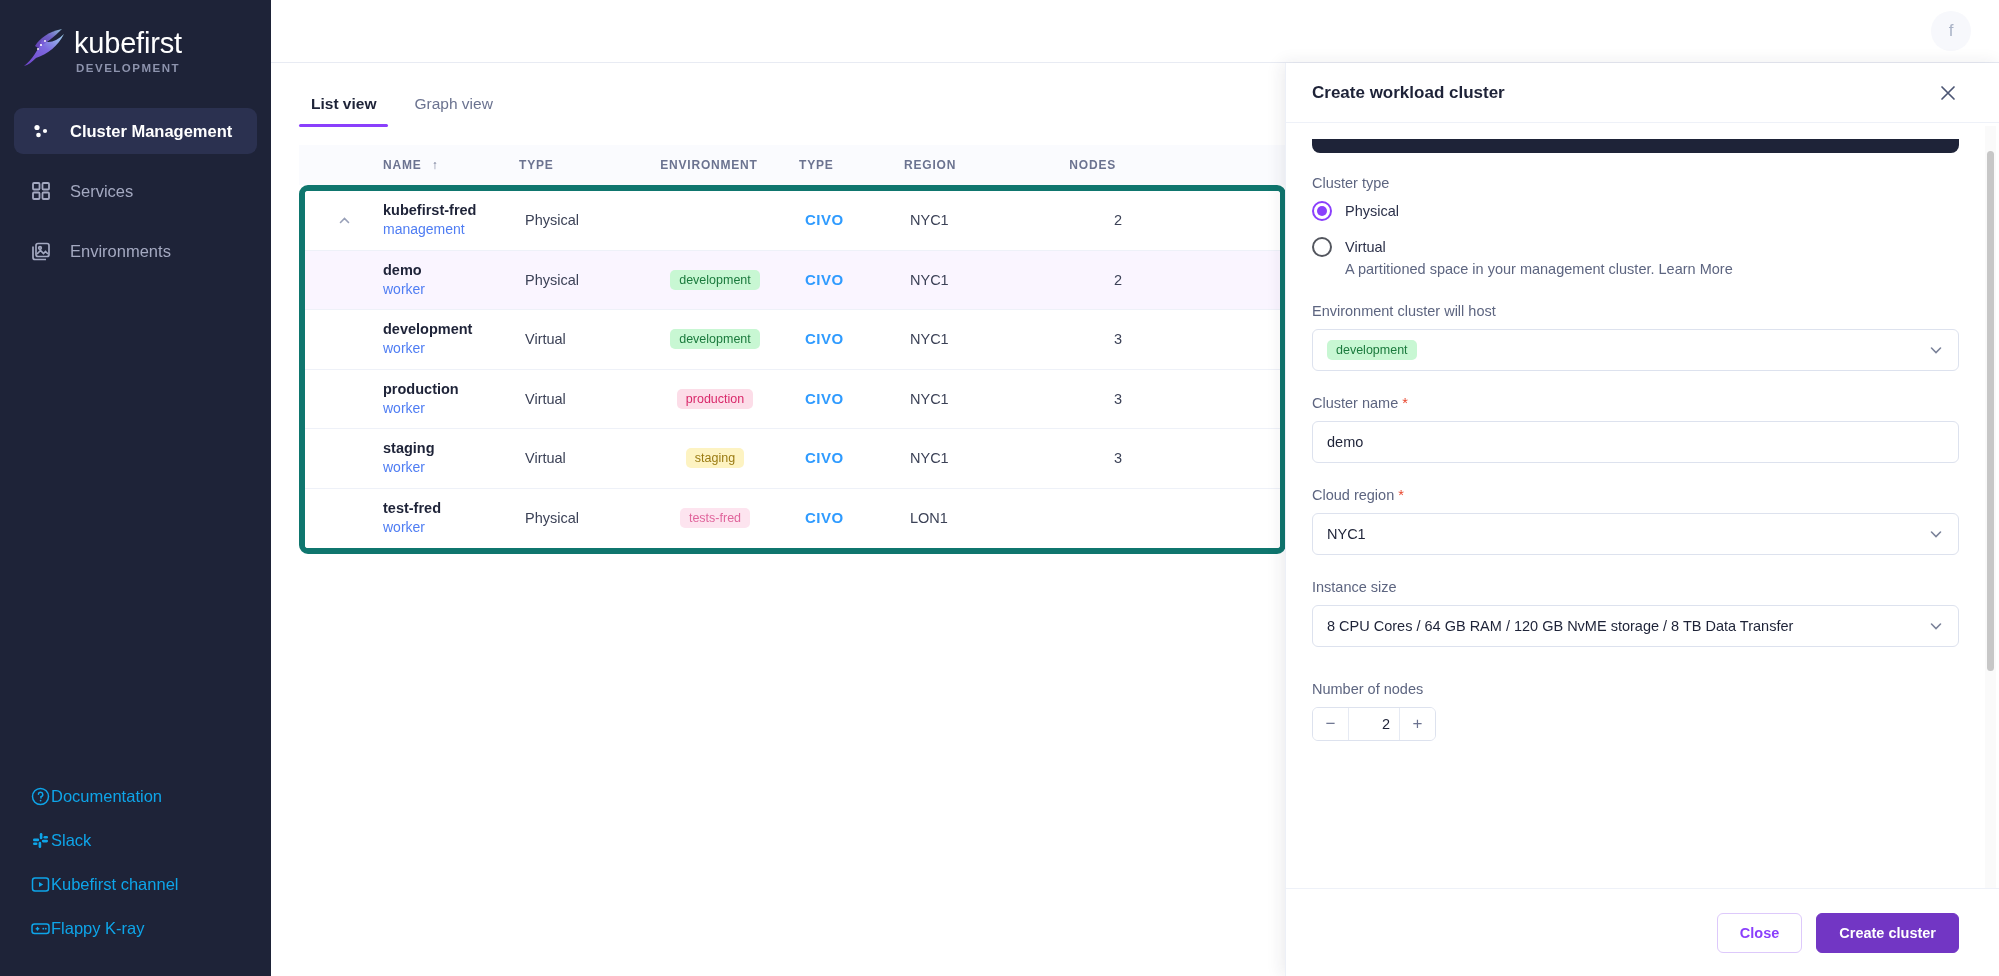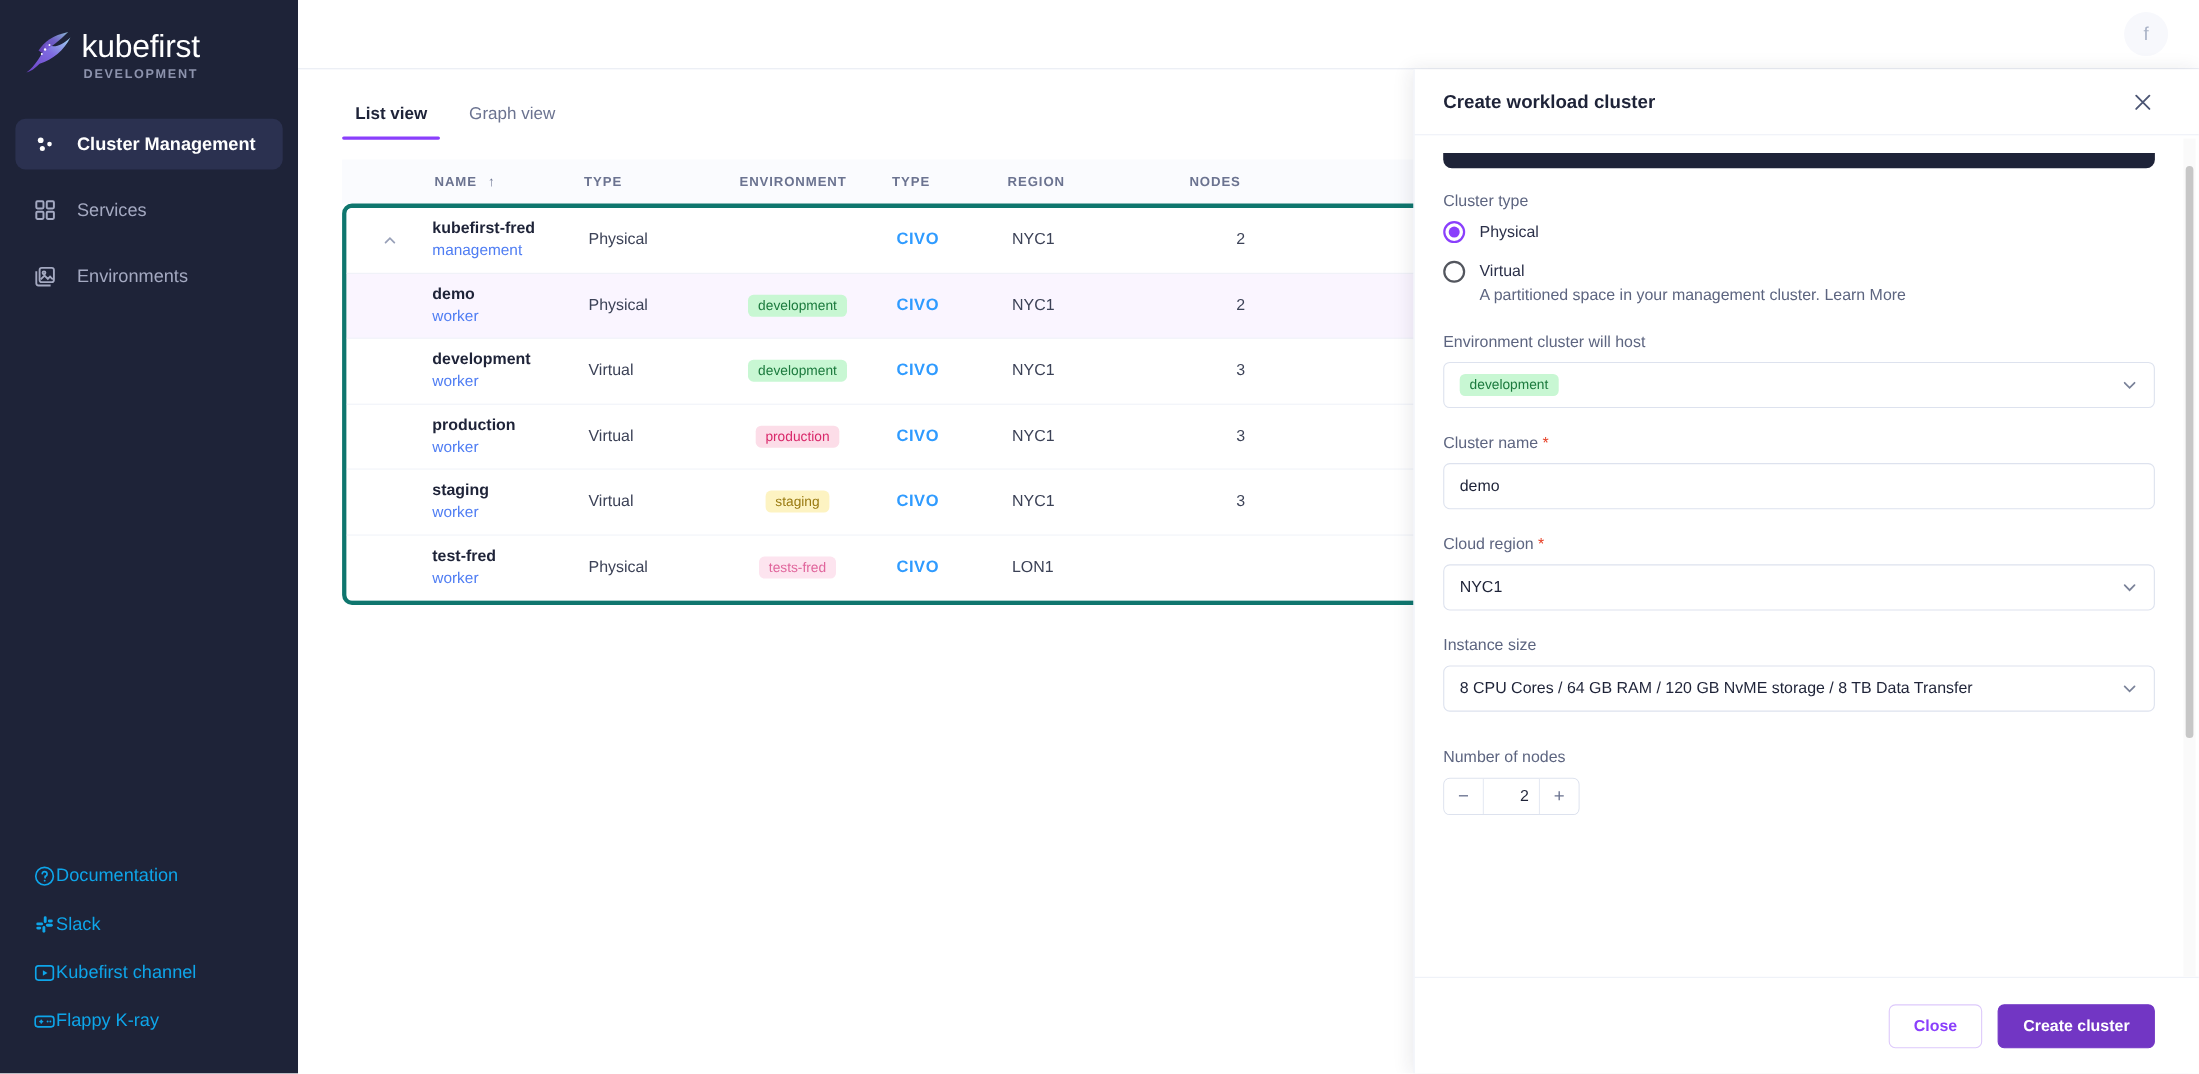--- a/index.html
+++ b/index.html
@@ -57,41 +57,41 @@
     display: flex; align-items: center; justify-content: flex-end;
     padding-right: 28px; background: #fff;
   }
   .avatar {
     width: 40px; height: 40px; border-radius: 50%;
     background: #f7f8fc; color: #a9b2c6;
     display: flex; align-items: center; justify-content: center;
     font-size: 17px; cursor: pointer;
   }
 
-  .content { padding: 0 0 0 40px; }
+  .content { padding: 0 0 0 28px; }
   .tabs { display: flex; gap: 14px; padding-top: 24px; }
   .tab {
     font-size: 15.5px; color: #6b7390; padding: 8px 12px 14px 12px;
     cursor: pointer; position: relative;
   }
   .tab.active { color: #1e2338; font-weight: 700; }
   .tab.active::after {
     content: ""; position: absolute; left: 0; right: 0; bottom: 0;
     height: 3px; background: #8a3ffc; border-radius: 2px;
   }
 
   
   .table-wrap { margin-top: 18px; width: 987px; }
   .thead {
     display: flex; align-items: center; height: 40px;
     background: #fafbfe; color: #6b7390;
     font-size: 12px; letter-spacing: 0.8px; font-weight: 700;
   }
   .tbody {
-    border: 4px solid #0f766e; border-radius: 9px; overflow: hidden;
+    border: 6px solid #0f766e; border-radius: 9px; overflow: hidden;
     background: #fff;
   }
   .trow {
     display: flex; align-items: center; height: 59.5px;
     border-bottom: 1px solid #eef1f8; background: #fff;
   }
   .trow:last-child { border-bottom: none; }
   .trow.highlight { background: #faf5ff; }
   .c-exp { width: 78px; flex: 0 0 78px; display: flex; justify-content: center; }
   .c-name { width: 142px; flex: 0 0 142px; }

